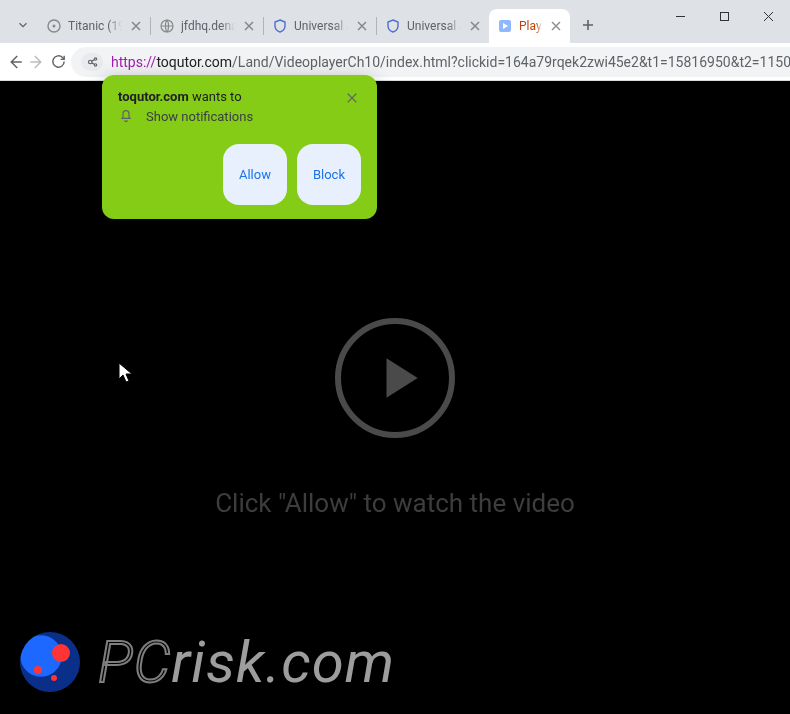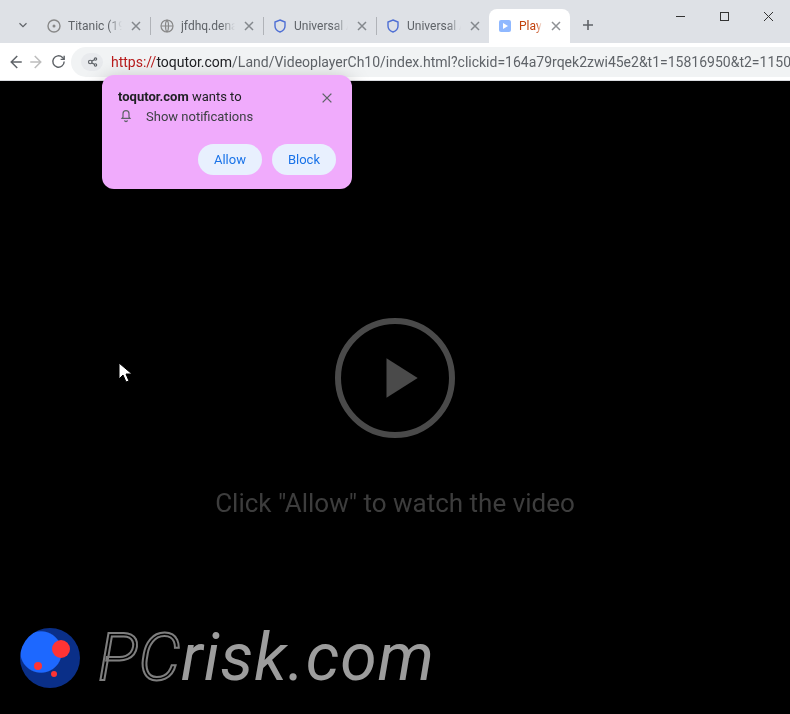--- a/index.html
+++ b/index.html
@@ -21,49 +21,49 @@
   .win-btn { width:44px; height:32px; display:flex; align-items:center; justify-content:center; }
   .win-btn svg { width:11px; height:11px; }
 
   
   .toolbar { height: 38px; background:#fff; display:flex; align-items:center; padding: 0 6px; gap: 4px; border-bottom:1px solid #dadce0; }
   .nav-btn { width:30px; height:30px; display:flex; align-items:center; justify-content:center; border-radius:50%; color:#5f6368; }
   .nav-btn.disabled { color:#bdbdbd; }
   .omnibox { flex:1; height:30px; background:#f1f3f4; border-radius:15px; display:flex; align-items:center; padding: 0 10px; gap:8px; font-size:14px; color:#202124; }
   .omnibox .lock { width:22px; height:18px; background:#e8eaed; border-radius:9px; display:flex; align-items:center; justify-content:center; }
   .omnibox .url { flex:1; white-space:nowrap; overflow:hidden; }
-  .omnibox .url .scheme { color:#b91c1c; }
+  .omnibox .url .scheme { color:#a21caf; }
   .omnibox .url .host { color:#202124; }
   .omnibox .url .path { color:#5f6368; }
 
   
   .content { position:absolute; left:0; right:0; top:81px; bottom:0; background:#000; display:flex; align-items:center; justify-content:center; }
   .play-circle { width:120px; height:120px; border:6px solid #4a4a4a; border-radius:50%; display:flex; align-items:center; justify-content:center; margin-top:-40px; }
   .play-tri { margin-left:10px; }
   .hint { position:absolute; top: calc(50% + 90px); left:0; right:0; text-align:center; color:#3d3d3d; font-size:26px; pointer-events:none; }
 
   
-  .perm { position:absolute; left:102px; top:75px; width:250px; background:#f0abfc; border-radius:12px; box-shadow: 0 4px 20px rgba(0,0,0,.25); padding:14px 16px 14px 16px; z-index:20; }
+  .perm { position:absolute; left:102px; top:75px; width:275px; background:#84cc16; border-radius:12px; box-shadow: 0 4px 20px rgba(0,0,0,.25); padding:14px 16px 14px 16px; z-index:20; }
   .perm-head { display:flex; justify-content:space-between; align-items:flex-start; }
   .perm-title { font-size:13px; color:#202124; }
   .perm-title b { font-weight:700; }
   .perm-close { width:18px; height:18px; display:flex; align-items:center; justify-content:center; color:#5f6368; }
   .perm-body { display:flex; align-items:center; gap:12px; margin-top:0; color:#3c4043; font-size:13px; }
   .perm-actions { display:flex; justify-content:flex-end; gap:10px; margin-top:18px; }
-  .perm-btn { background:#e8f0fe; color:#1a73e8; border:none; border-radius:16px; padding:8px 16px; font-size:13px; cursor:pointer; }
+  .perm-btn { background:#e8f0fe; color:#1a73e8; border:none; border-radius:16px; padding:23px 16px; font-size:13px; cursor:pointer; }
 
   
   .cursor { position:absolute; left:118px; top:362px; z-index:50; pointer-events:none; }
 
   
   .watermark { position:absolute; left:20px; bottom:18px; display:flex; align-items:center; gap:18px; z-index:30; pointer-events:none; }
   .wm-logo { width:60px; height:60px; border-radius:50%; background: radial-gradient(circle at 35% 40%, #1d68ff 0 38%, #0a2f88 40% 100%); position:relative; }
   .wm-logo::before { content:""; position:absolute; width:18px; height:18px; background:#ff3434; border-radius:50%; left:32px; top:12px; }
   .wm-logo::after { content:""; position:absolute; width:8px; height:8px; background:#ff3434; border-radius:50%; left:14px; top:34px; box-shadow: 16px 8px 0 -1px #ff3434; }
-  .wm-text { font-size:66px; font-weight:300; font-style:italic; letter-spacing:1px;
+  .wm-text { font-size:58px; font-weight:300; font-style:italic; letter-spacing:1px;
     color:transparent;
     -webkit-text-stroke: 2px rgba(210,210,210,0.6);
     font-family: "Segoe UI", Arial, sans-serif;
     white-space:nowrap;
   }
   .wm-text .solid { -webkit-text-stroke:0; color: rgba(210,210,210,0.75); font-weight:400; }
 
 </style>
 </head>
 <body>

